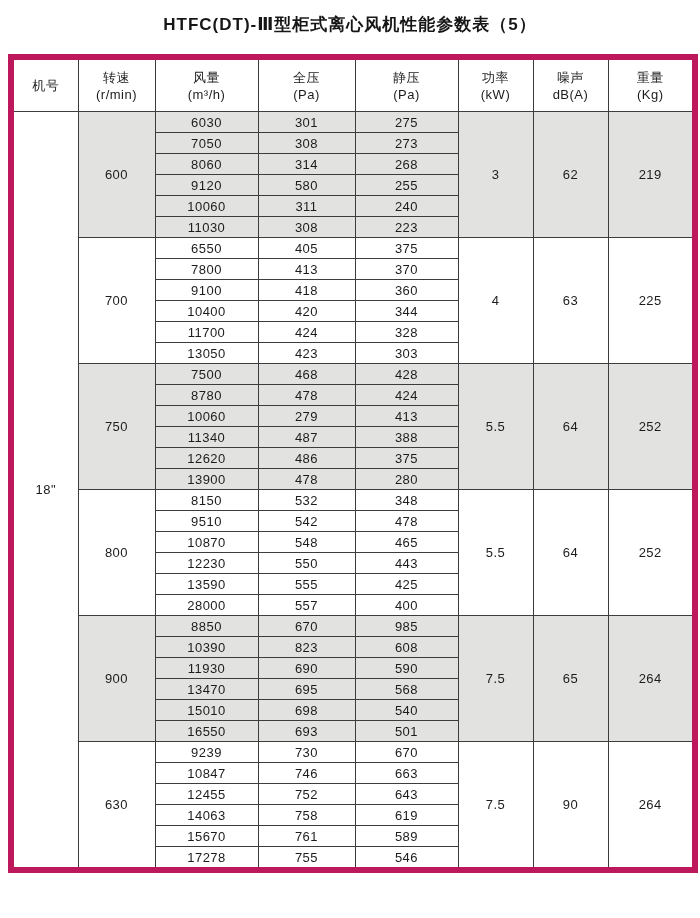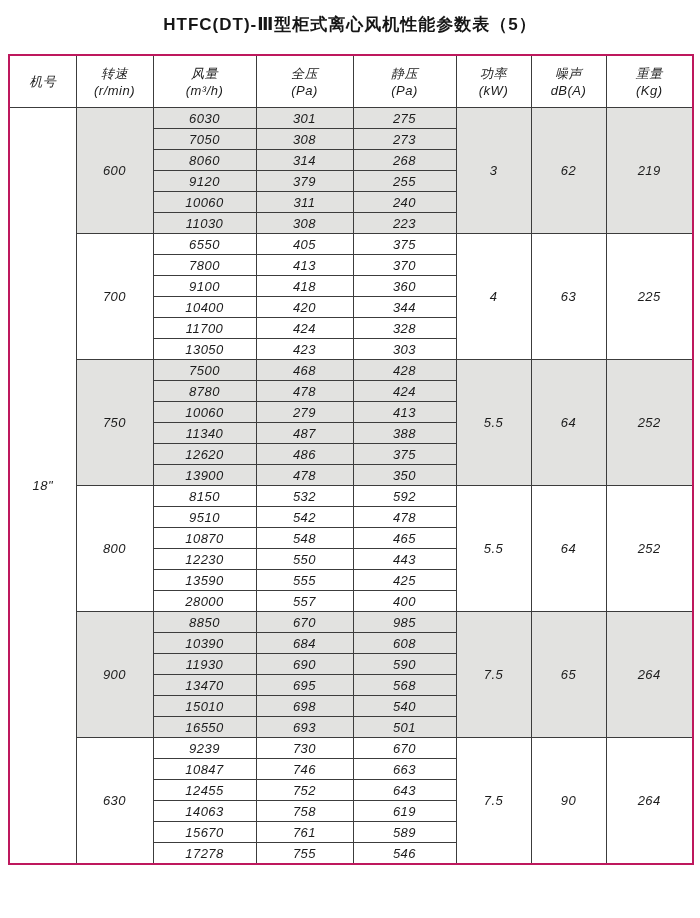--- a/index.html
+++ b/index.html
@@ -22,22 +22,21 @@
     letter-spacing: 1px;
     padding-top: 13px;
     height: 28px;
     color: #161616;
   }
   table.perf {
     border-collapse: collapse;
     table-layout: fixed;
     width: 684px;
     margin: 13px 8px 0 8px;
-    border: 2px solid #be185d;
-    font-style: italic;
+    border: 6px solid #be185d;
   }
   table.perf td {
     border: 1px solid #3c3c3c;
     text-align: center;
     vertical-align: middle;
     font-size: 13px;
     padding: 0;
     height: 20px;
     background: #ffffff;
     letter-spacing: 0.5px;
@@ -117,21 +116,21 @@
           <td class="num shaded">308</td>
           <td class="num shaded">273</td>
         </tr>
         <tr>
           <td class="num shaded">8060</td>
           <td class="num shaded">314</td>
           <td class="num shaded">268</td>
         </tr>
         <tr>
           <td class="num shaded">9120</td>
-          <td class="num shaded">379</td>
+          <td class="num shaded">580</td>
           <td class="num shaded">255</td>
         </tr>
         <tr>
           <td class="num shaded">10060</td>
           <td class="num shaded">311</td>
           <td class="num shaded">240</td>
         </tr>
         <tr>
           <td class="num shaded">11030</td>
           <td class="num shaded">308</td>
@@ -196,27 +195,27 @@
           <td class="num shaded">388</td>
         </tr>
         <tr>
           <td class="num shaded">12620</td>
           <td class="num shaded">486</td>
           <td class="num shaded">375</td>
         </tr>
         <tr>
           <td class="num shaded">13900</td>
           <td class="num shaded">478</td>
-          <td class="num shaded">350</td>
+          <td class="num shaded">280</td>
         </tr>
         <tr>
           <td rowspan="6">800</td>
           <td class="num">8150</td>
           <td class="num">532</td>
-          <td class="num">592</td>
+          <td class="num">348</td>
           <td rowspan="6">5.5</td>
           <td rowspan="6">64</td>
           <td rowspan="6">252</td>
         </tr>
         <tr>
           <td class="num">9510</td>
           <td class="num">542</td>
           <td class="num">478</td>
         </tr>
         <tr>
@@ -243,21 +242,21 @@
           <td class="shaded" rowspan="6">900</td>
           <td class="num shaded">8850</td>
           <td class="num shaded">670</td>
           <td class="num shaded">985</td>
           <td class="shaded" rowspan="6">7.5</td>
           <td class="shaded" rowspan="6">65</td>
           <td class="shaded" rowspan="6">264</td>
         </tr>
         <tr>
           <td class="num shaded">10390</td>
-          <td class="num shaded">684</td>
+          <td class="num shaded">823</td>
           <td class="num shaded">608</td>
         </tr>
         <tr>
           <td class="num shaded">11930</td>
           <td class="num shaded">690</td>
           <td class="num shaded">590</td>
         </tr>
         <tr>
           <td class="num shaded">13470</td>
           <td class="num shaded">695</td>

